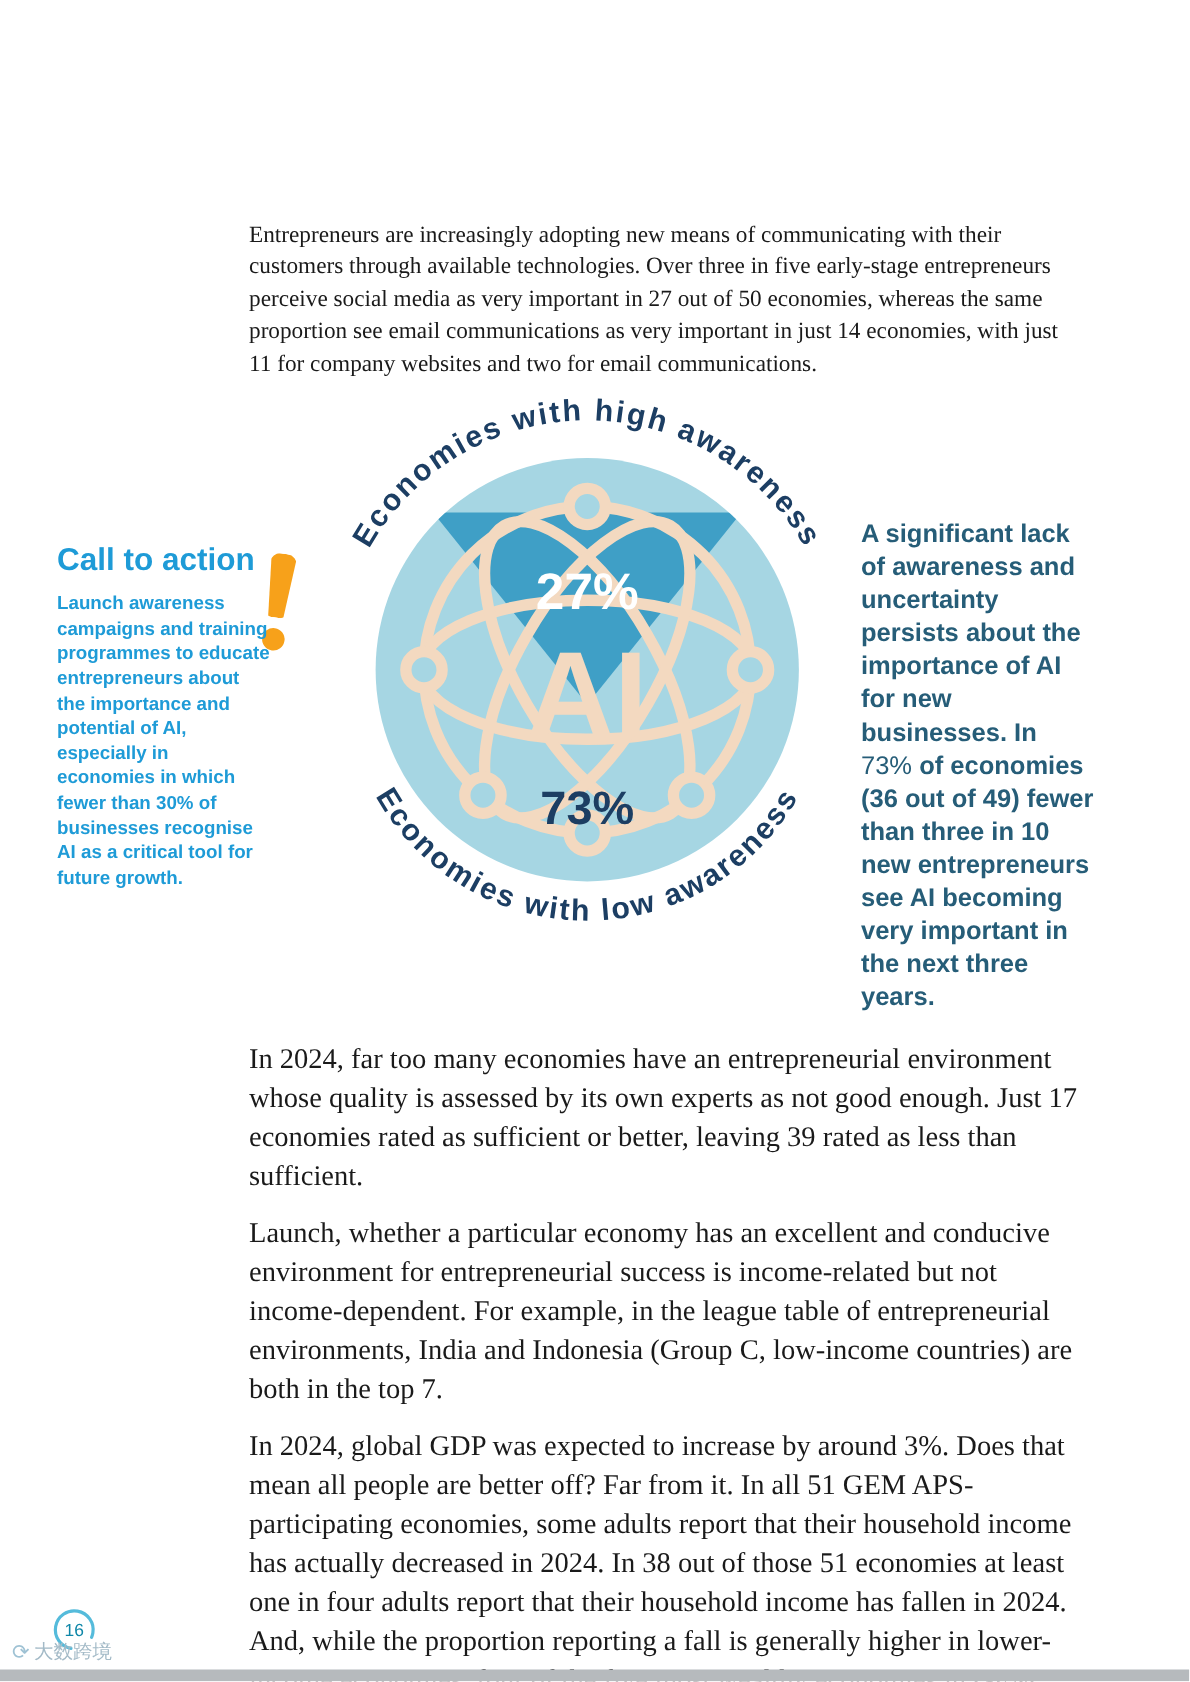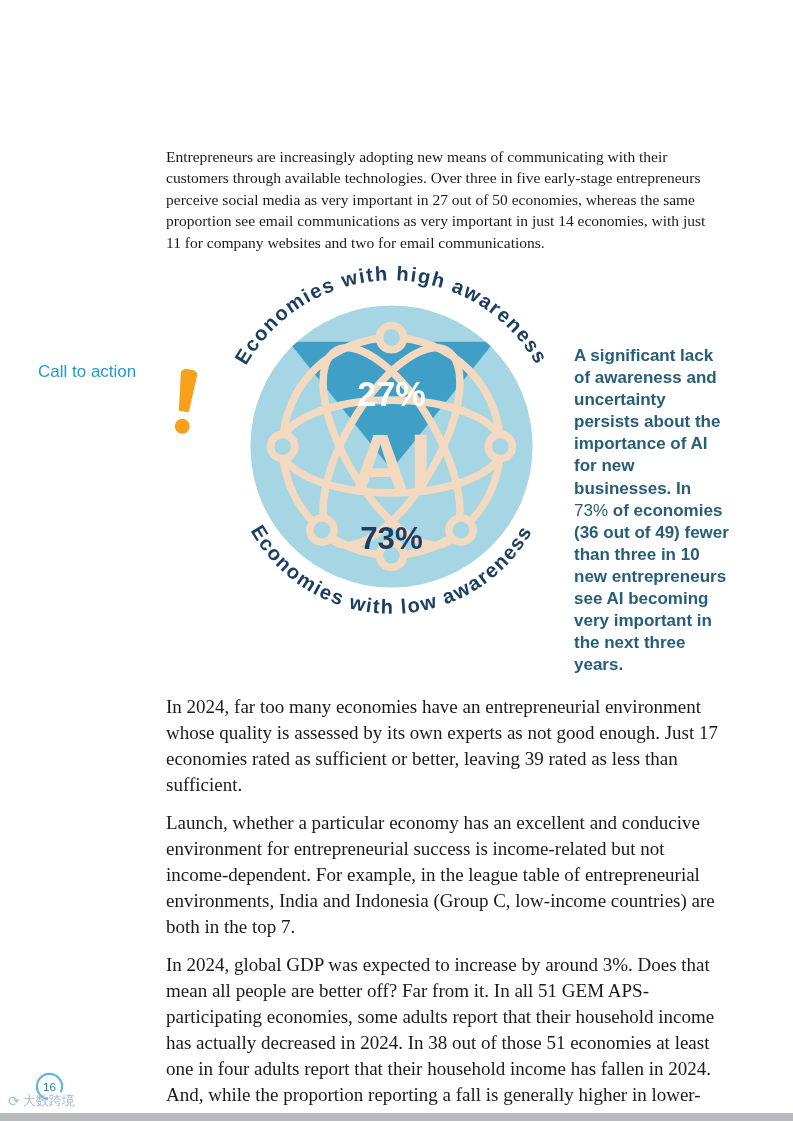--- a/index.html
+++ b/index.html
@@ -16,21 +16,21 @@
   
   .intro {
     position:absolute; left:166px; top:146px; width:554px;
     font-size:15.5px; line-height:1.38; color:var(--text-dark);
   }
 
   
   .cta-heading {
     position:absolute; left:38px; top:362px;
     font-family:"Liberation Sans", sans-serif;
-    font-size:17px; font-weight:400; color:var(--accent-blue);
+    font-size:21px; font-weight:700; color:var(--accent-blue);
   }
   .cta-body {
     position:absolute; left:38px; top:394px; width:143px;
     font-family:"Liberation Sans", sans-serif;
     font-size:12.5px; font-weight:bold; line-height:1.33;
     color:var(--accent-blue);
   }
   .exclaim { position:absolute; left:168px; top:369px; width:36px; height:68px; transform:rotate(8deg); }
   .exclaim .bar {
     position:absolute; left:8px; top:0; width:18px; height:43px;
@@ -93,20 +93,21 @@
 
   <div class="intro">
     <span class="bd">Entrepreneurs are increasingly adopting new means of communicating with their customers through available technologies. Over three in five early-stage entrepreneurs perceive social media as very important in 27 out of 50 economies</span><span>, whereas the same proportion see email communications as very important in just 14 economies, with just 11 for company websites and two for email communications.</span>
   </div>
 
   <div class="cta-heading">Call to action</div>
   <div class="exclaim">
     <div class="bar"></div>
     <div class="dot"></div>
   </div>
+  <div class="cta-body">Launch awareness campaigns and training programmes to educate entrepreneurs about the importance and potential of AI, especially in economies in which fewer than 30% of businesses recognise AI as a critical tool for future growth.</div>
 
   <svg class="infographic" viewBox="0 0 365 385" aria-hidden="true">
     <defs>
       <clipPath id="circleClip">
           <circle cx="182" cy="192" r="140"></circle>
         </clipPath>
       <path id="topArc" d="M 17,192 A 165,165 0 0 1 347,192" fill="none"></path>
       <path id="botArc" d="M 22,198 A 160,160 0 0 0 342,198" fill="none"></path>
     </defs>
     <circle cx="182" cy="192" r="140" fill="#a6d6e3"></circle>

